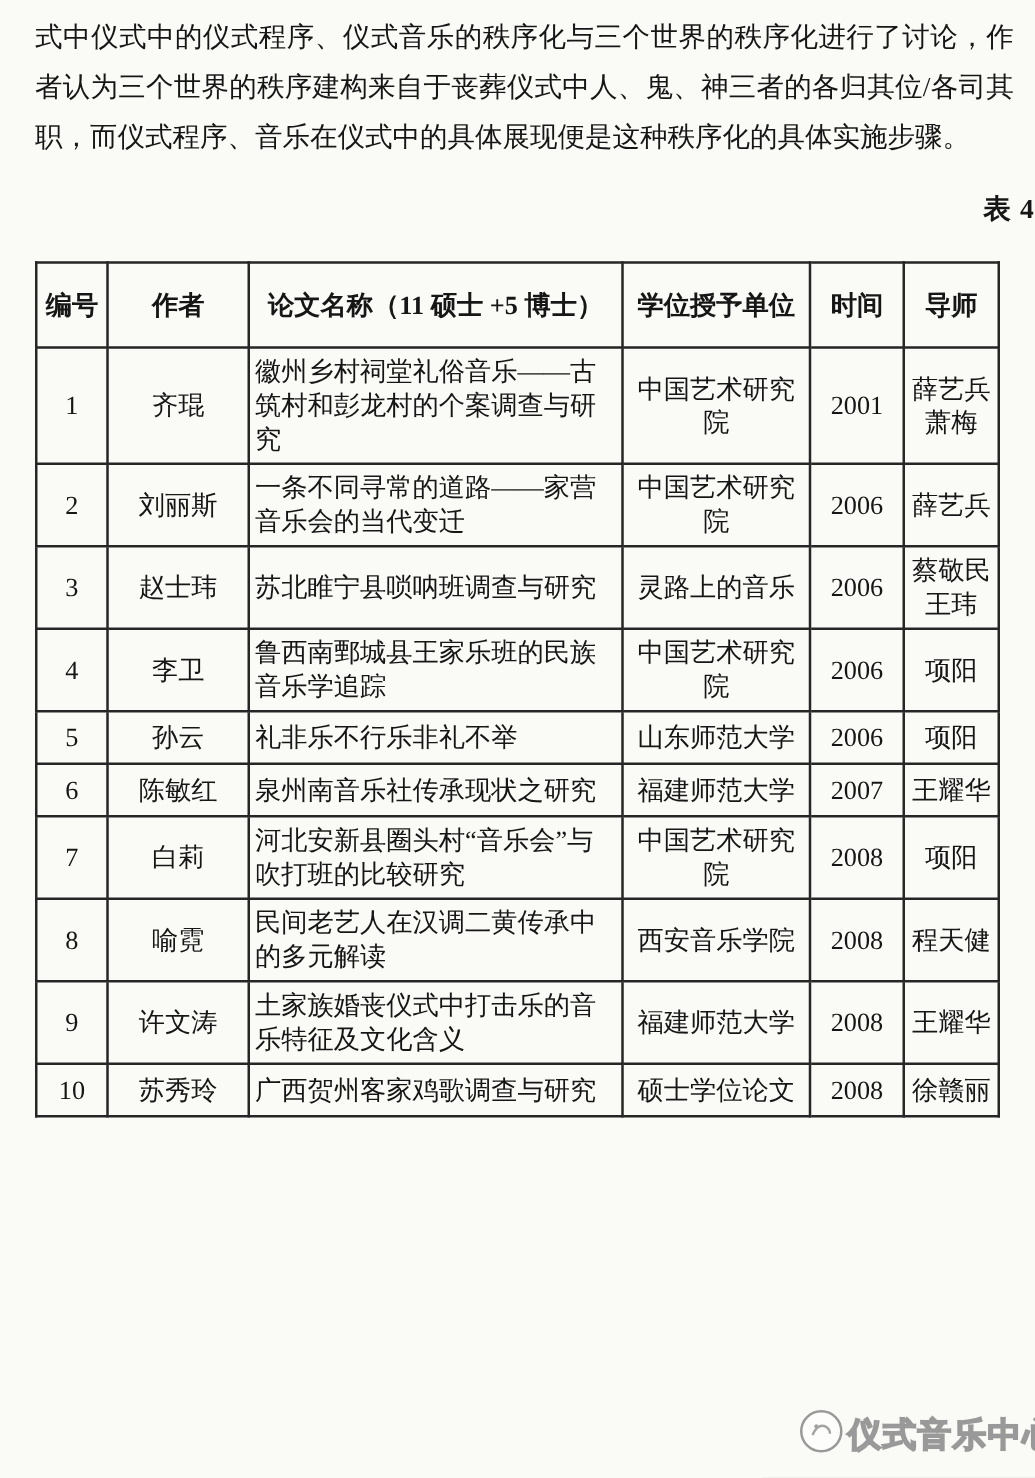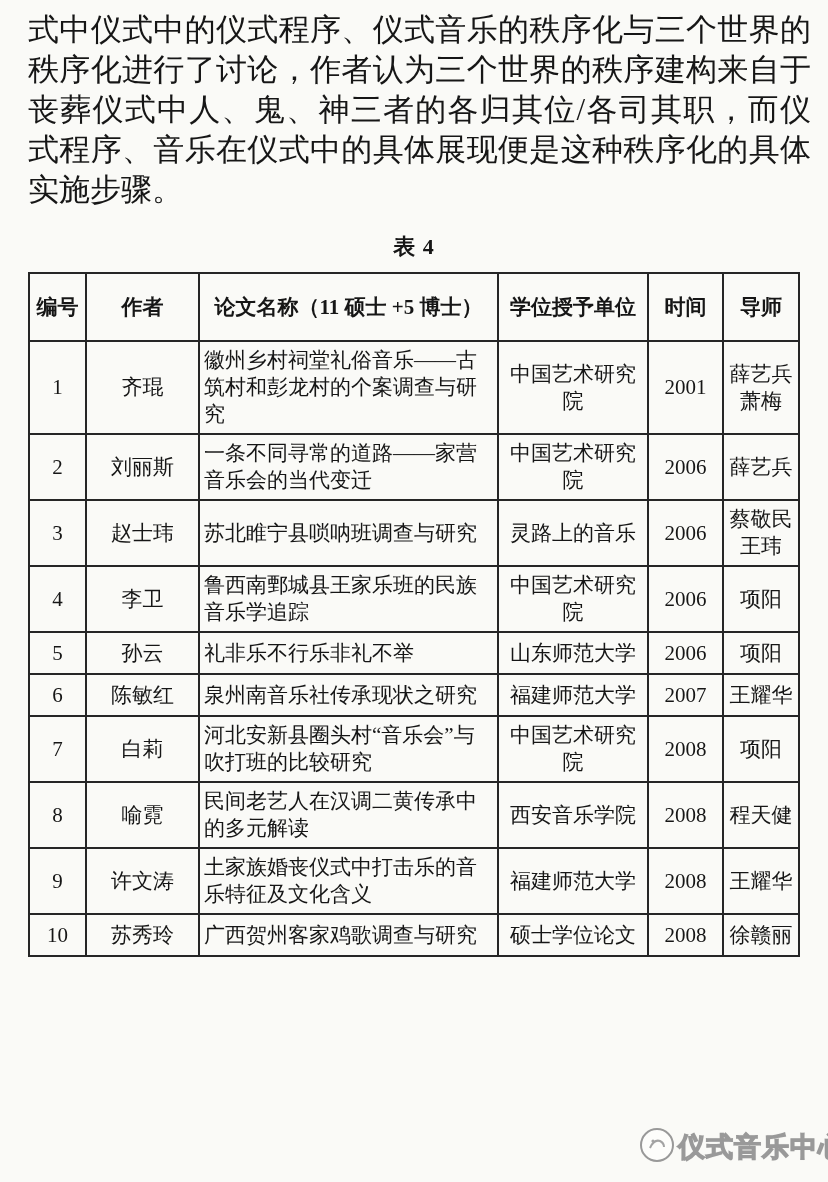--- a/index.html
+++ b/index.html
@@ -9,32 +9,32 @@
     height: 1182px;
     margin: 0 auto;
     background: #fafaf7;
     color: #161616;
     font-family: "Liberation Serif", "DejaVu Serif", serif;
     overflow: hidden;
     box-sizing: border-box;
   }
   .text-block {
     padding: 10px 17px 0 28px;
-    font-size: 31px;
+    font-size: 22px;
     line-height: 40px;
     text-align: justify;
   }
   .text-block p { margin: 0; }
   .indent { text-indent: 2em; }
   .section-heading { margin: 4px 0 2px 0; }
   .table-title {
-    text-align: center;
+    text-align: right;
     font-weight: bold;
     font-size: 22px;
-    margin: 22px 0 10px 0;
+    margin: 22px 0 27px 0;
     letter-spacing: 1px;
   }
   table.data-table {
     border-collapse: collapse;
     margin-left: 28px;
     width: 770px;
     table-layout: fixed;
     font-size: 21px;
     line-height: 27px;
   }

